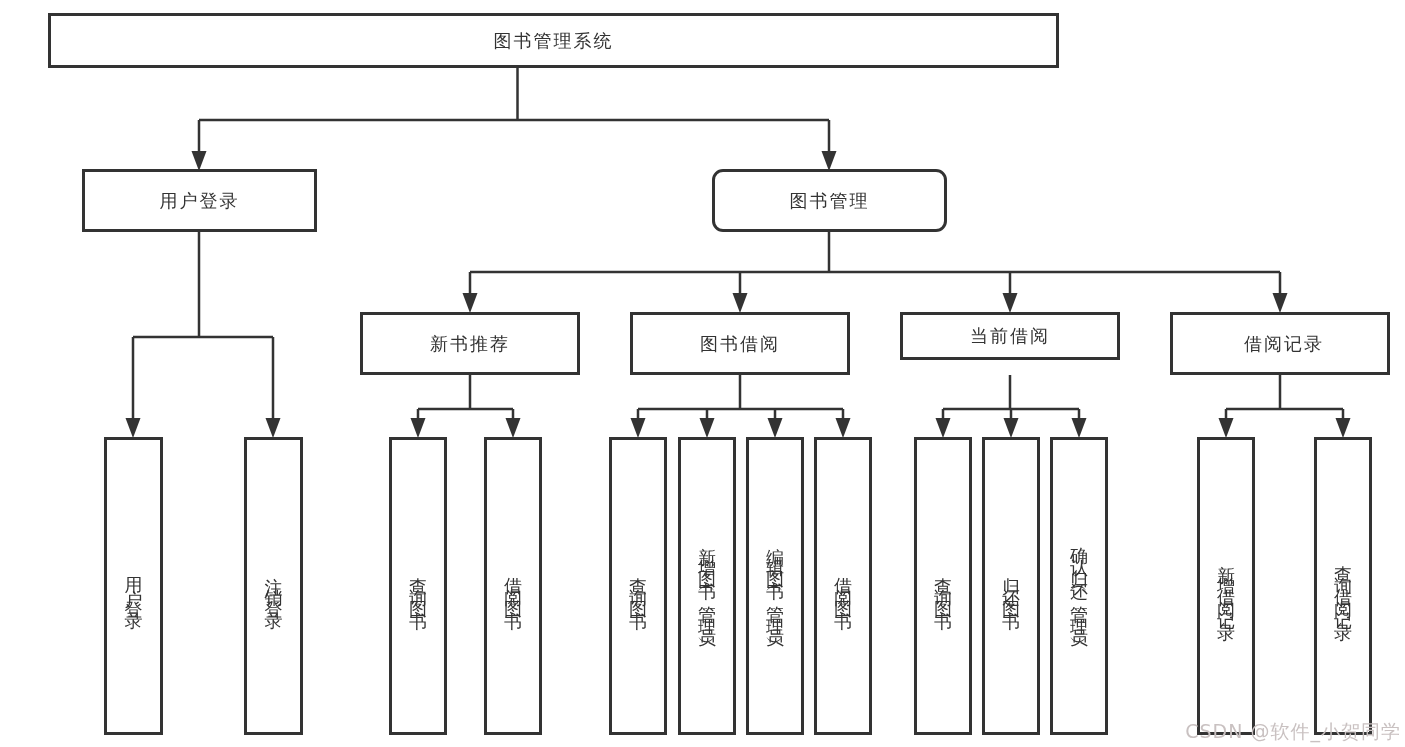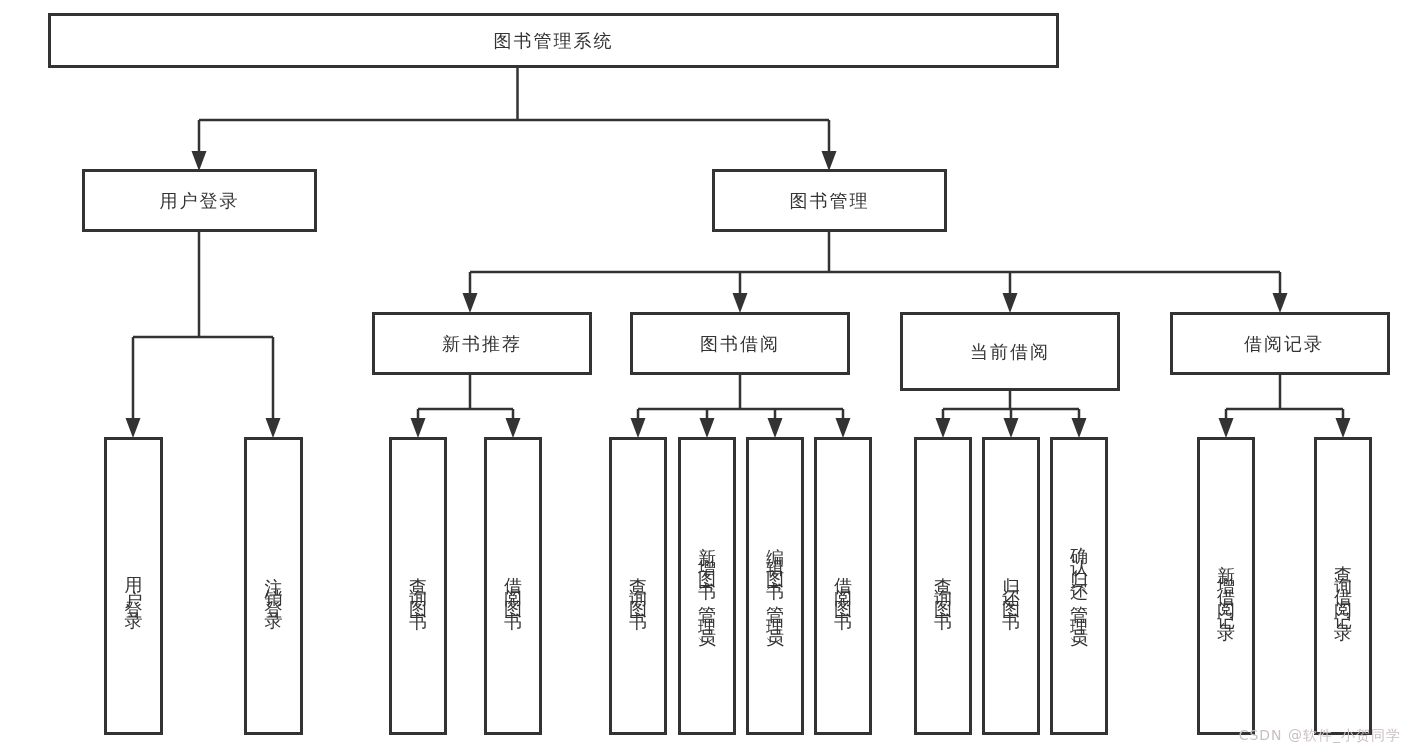--- a/index.html
+++ b/index.html
@@ -34,21 +34,21 @@
     font-size:18px;
     line-height:1;
     letter-spacing:0.65em;
     color:#333333;
   }
   .watermark{
     position:absolute;
     right:4px;
     bottom:2px;
     z-index:5;
-    font-size:14px;
+    font-size:19px;
     letter-spacing:1px;
     color:#c9c1c1;
     white-space:nowrap;
   }
 </style>
 </head>
 <body>
 
 <div class="stage">
 
@@ -95,31 +95,31 @@
     </g>
   </svg>
 
   <div class="node" style="left:12px;top:13px;width:1011px;height:55px;margin-left:36px;">
     <span class="hlabel">图书管理系统</span>
   </div>
 
   <div class="node" style="left:82px;top:169px;width:235px;height:63px;">
     <span class="hlabel">用户登录</span>
   </div>
-  <div class="node" style="left:712px;top:169px;width:235px;height:63px;">
+  <div class="node" style="left:712px;top:169px;width:235px;height:63px;border-radius:11px;">
     <span class="hlabel">图书管理</span>
   </div>
 
-  <div class="node" style="left:360px;top:312px;width:220px;height:63px;margin-left:12px;">
+  <div class="node" style="left:360px;top:312px;width:220px;height:63px;">
     <span class="hlabel">新书推荐</span>
   </div>
   <div class="node" style="left:630px;top:312px;width:220px;height:63px;text-align:right;">
     <span class="hlabel">图书借阅</span>
   </div>
-  <div class="node" style="left:900px;top:312px;width:220px;height:79px;">
+  <div class="node" style="left:900px;top:312px;width:220px;height:48px;">
     <span class="hlabel">当前借阅</span>
   </div>
   <div class="node" style="left:1170px;top:312px;width:220px;height:63px;padding-left:8px;">
     <span class="hlabel">借阅记录</span>
   </div>
 
   <div class="node vnode" style="left:104px;top:437px;width:59px;height:298px;">
     <span class="vlabel">用户登录</span>
   </div>
   <div class="node vnode" style="left:244px;top:437px;width:59px;height:298px;">

